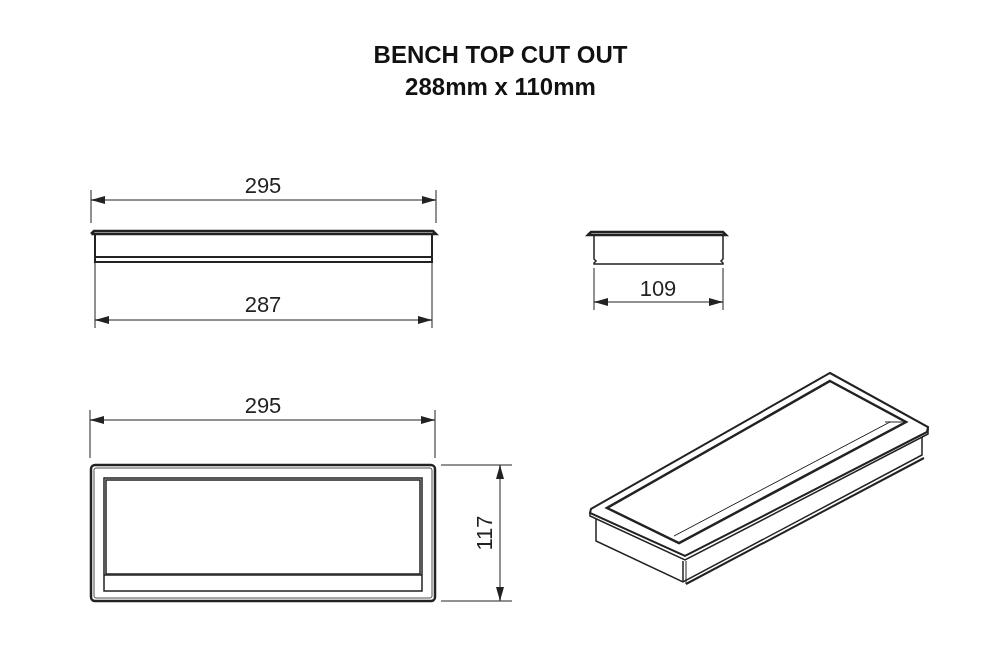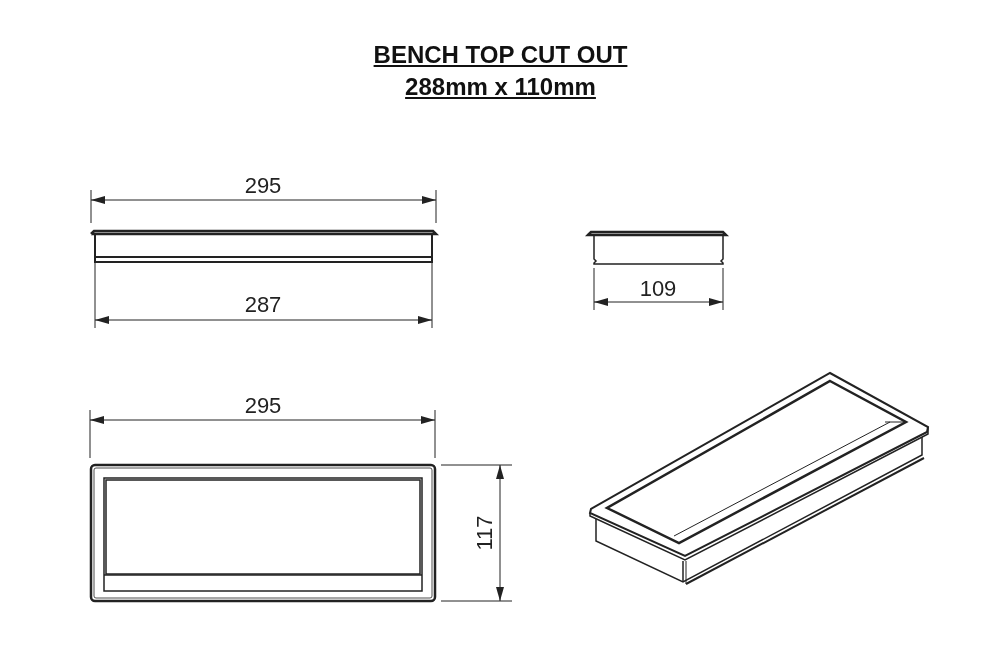--- a/index.html
+++ b/index.html
@@ -1,19 +1,19 @@
 <!DOCTYPE html>
 <html><head>
 <meta charset="utf-8">
 <style>
   html, body { margin: 0; padding: 0; background: #ffffff; }
   body { width: 1001px; height: 667px; position: relative; overflow: hidden;
          font-family: "Liberation Sans", sans-serif; color: #111; }
   .title { position: absolute; left: 0; width: 1001px; text-align: center;
-           font-weight: bold; font-size: 24px; line-height: 30px; color: #111; text-decoration: underline; }
+           font-weight: bold; font-size: 24px; line-height: 30px; color: #111; }
   #title1 { top: 40px; }
   #title2 { top: 72px; }
   svg { position: absolute; left: 0; top: 0; }
   .dim { font-family: "Liberation Sans", sans-serif; font-size: 22px; fill: #222; }
   .ln { stroke: #222; fill: none; }
 </style>
 </head>
 <body>
 
 <div id="title1" class="title">BENCH TOP CUT OUT</div>

